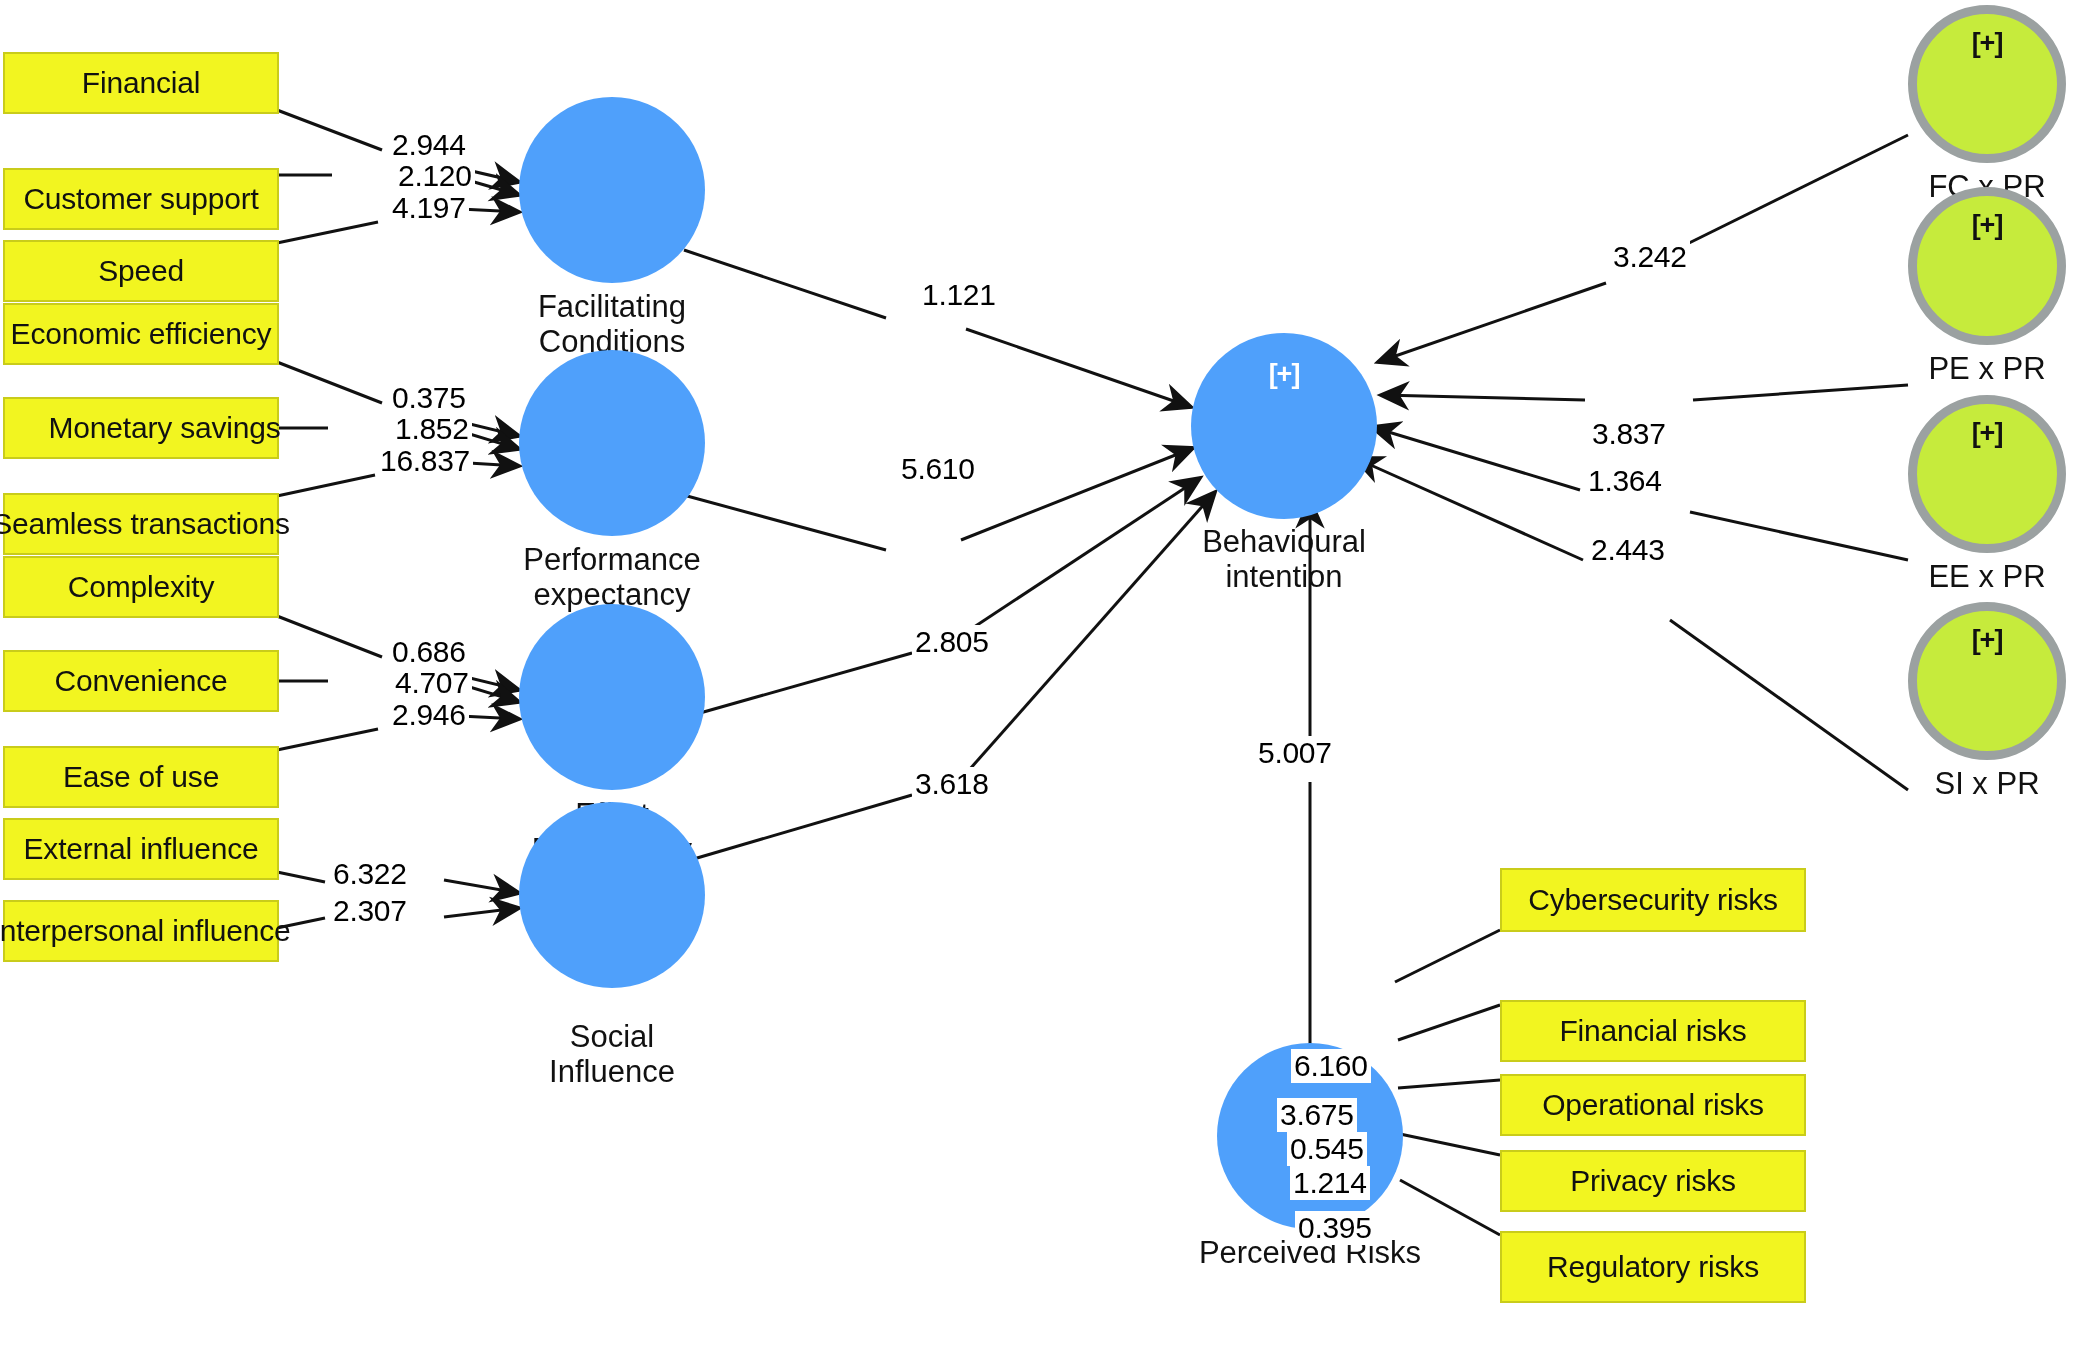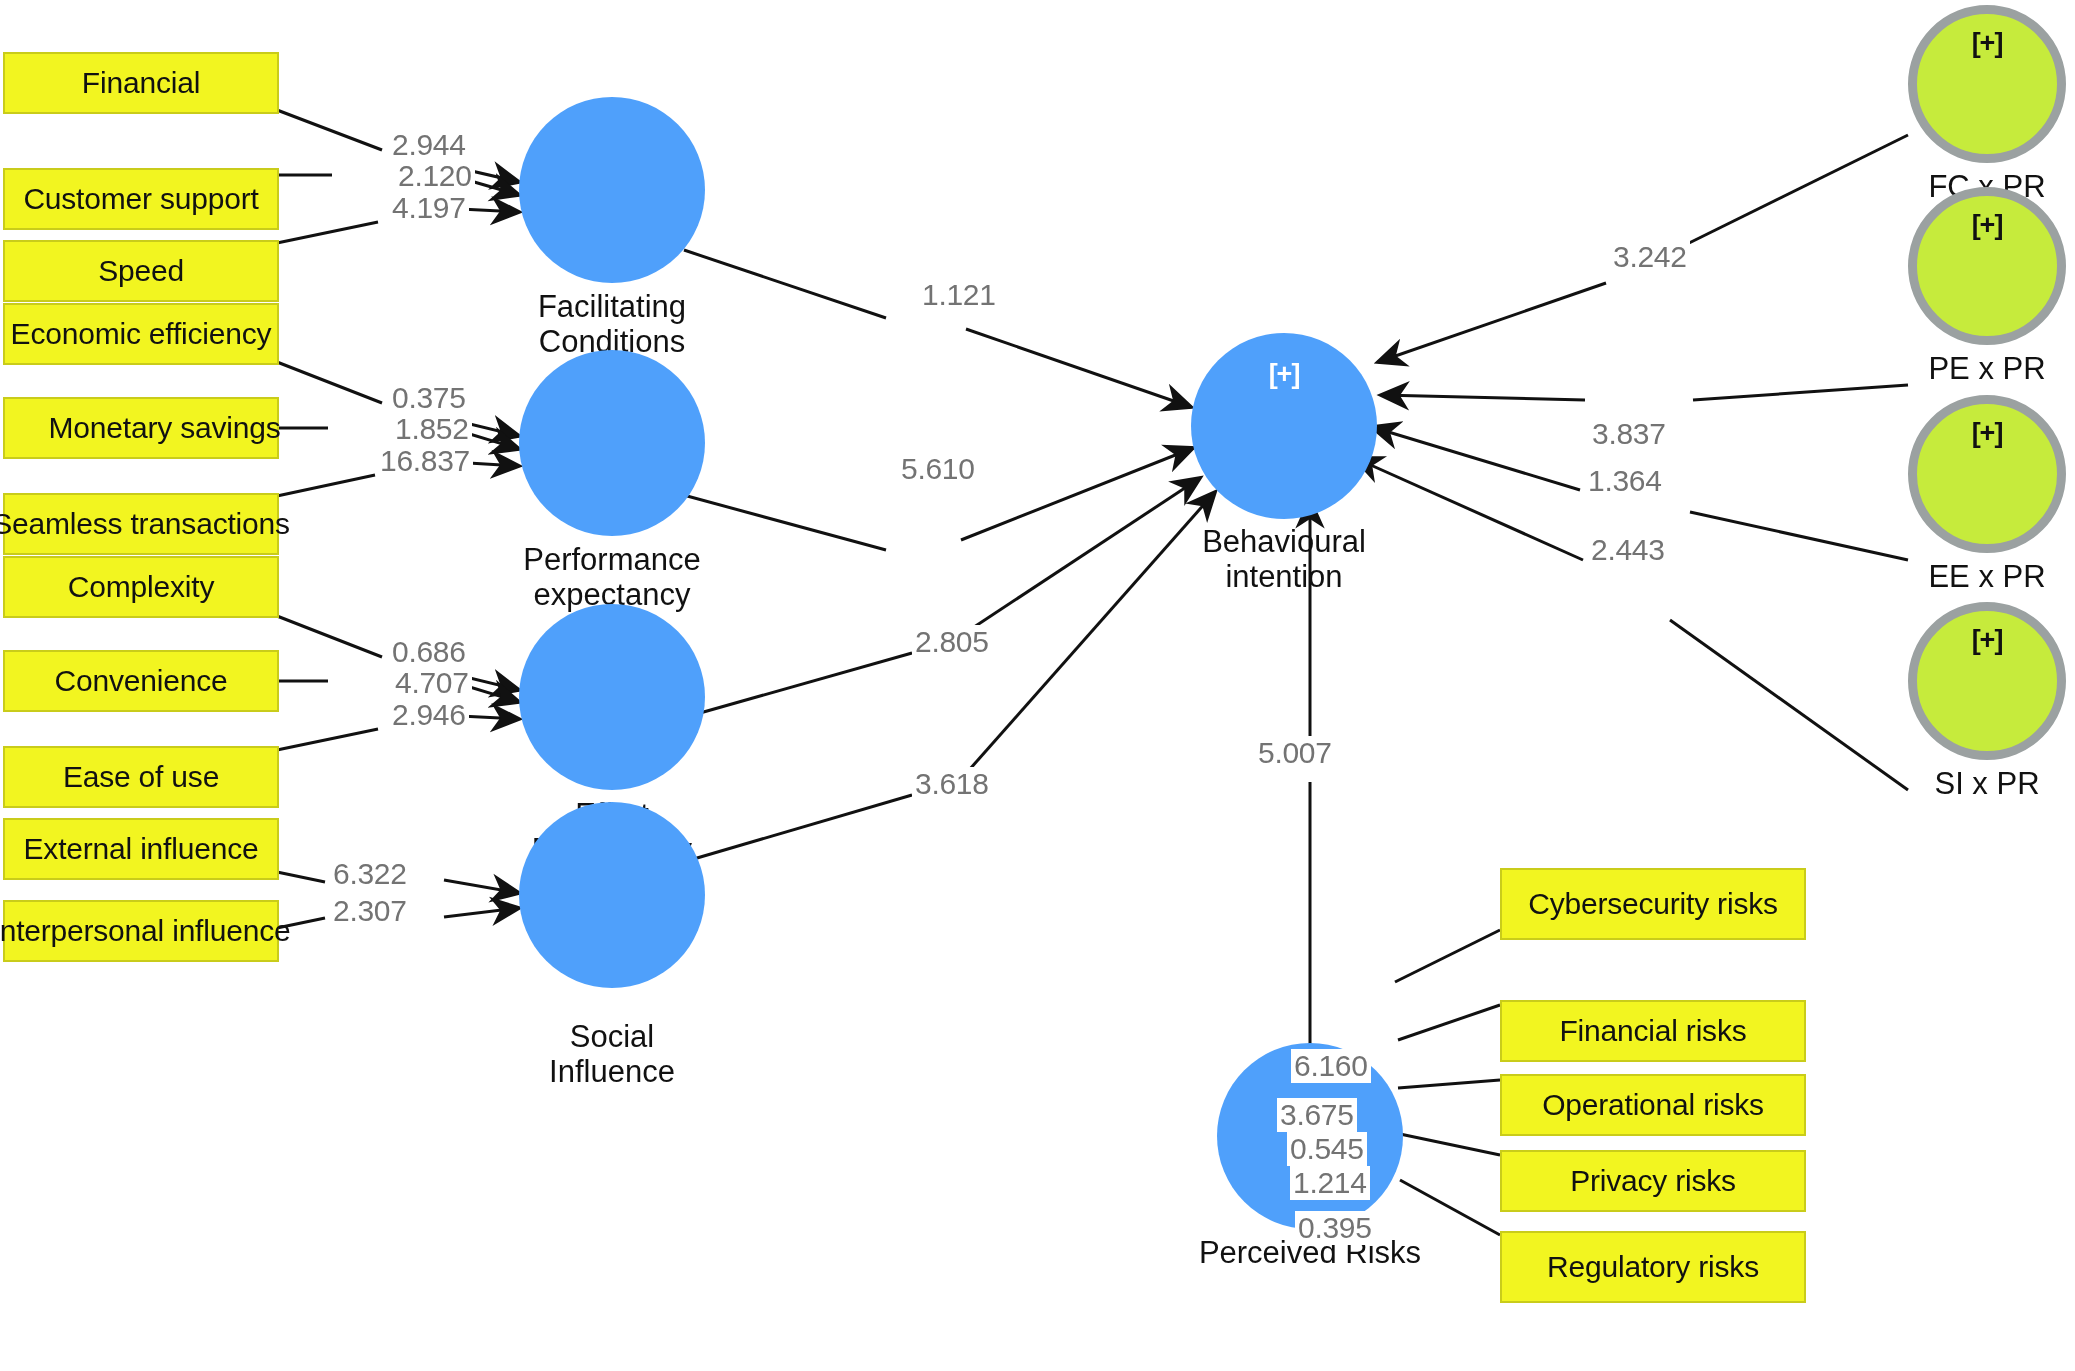--- a/index.html
+++ b/index.html
@@ -41,21 +41,21 @@
     text-align:center;
     font-size:31px;
     color:#111;
     line-height:1.12;
     white-space:pre-line;
   }
 
   .coef{
     position:absolute;
     font-size:30px;
-    color:#737373;
+    color:#000000;
     background:#ffffff;
     padding:0 3px;
     white-space:nowrap;
     letter-spacing:-0.3px;
   }
 </style>
 </head>
 <body>
 
 <div id="stage">
@@ -219,21 +219,21 @@
   <div class="coef" style="left:912px;top:767px;">3.618</div>
   <div class="coef" style="left:1255px;top:736px;">5.007</div>
   <div class="coef" style="left:1610px;top:240px;">3.242</div>
   <div class="coef" style="left:1589px;top:373px;margin-top:44px;">3.837</div>
   <div class="coef" style="left:1585px;top:464px;">1.364</div>
   <div class="coef" style="left:1588px;top:533px;">2.443</div>
 
   <div class="node-circle node-blue" style="left:1217px;top:1043px;width:186px;height:186px;"></div>
   <div class="node-label" style="left:1188px;top:1236px;width:244px;">Perceived Risks</div>
 
-  <div class="ibox" style="left:1500px;top:868px;width:306px;height:72px;">
+  <div class="ibox" style="left:1500px;top:868px;width:306px;height:64px;">
     <span>Cybersecurity risks</span>
   </div>
   <div class="ibox" style="left:1500px;top:1000px;width:306px;height:62px;">
     <span>Financial risks</span>
   </div>
   <div class="ibox" style="left:1500px;top:1074px;width:306px;height:62px;">
     <span>Operational risks</span>
   </div>
   <div class="ibox" style="left:1500px;top:1150px;width:306px;height:62px;">
     <span>Privacy risks</span>

